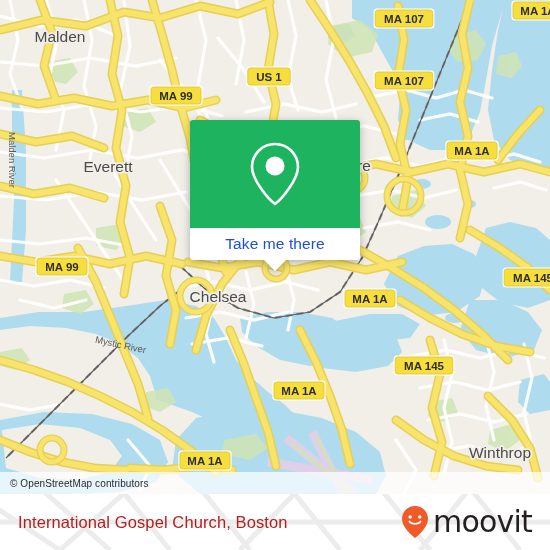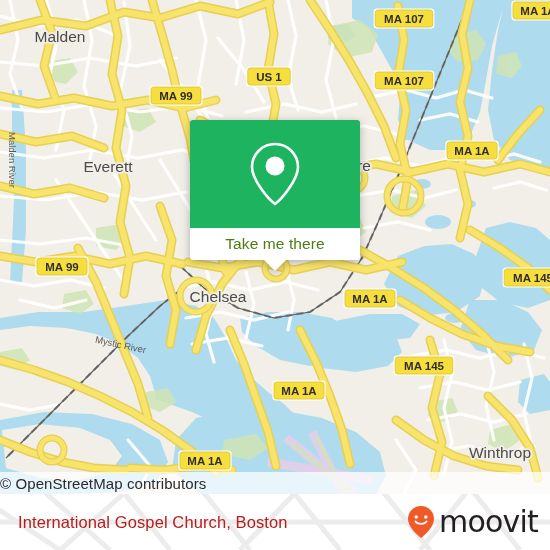--- a/index.html
+++ b/index.html
@@ -21,22 +21,22 @@
   #map svg { position: absolute; left:0; top:0; }
 
   
   #osm-bar {
     position: absolute; left: 0; bottom: 0;
     width: 100%; height: 22px;
     background: rgba(255,255,255,0.72);
     display: flex; align-items: center;
   }
   #osm-bar .txt {
-    font-size: 15px; color: #2b2b2b;
-    letter-spacing: 0.1px;
+    font-size: 10px; color: #2b2b2b;
+    padding-left: 10px; letter-spacing: 0.1px;
     white-space: nowrap;
   }
 
   
   #card {
     position: absolute;
     left: 190px; top: 120px;
     width: 170px; height: 140px;
     filter: drop-shadow(0 2px 4px rgba(0,0,0,0.28));
   }
@@ -47,21 +47,21 @@
     display: flex; align-items: center; justify-content: center;
   }
   #card-white {
     width: 100%; height: 32px;
     background: #ffffff;
     border-radius: 0 0 3px 3px;
     display: flex; align-items: center; justify-content: center;
     position: relative;
   }
   #card-white .label {
-    font-size: 15.5px; color: #4d7c0f; letter-spacing: 0.1px;
+    font-size: 15.5px; color: #1d4ed8; letter-spacing: 0.1px;
   }
   #card-pointer {
     position: absolute;
     left: 50%; margin-left: -11px; top: 100%;
     width: 0; height: 0;
     border-left: 11px solid transparent;
     border-right: 11px solid transparent;
     border-top: 11px solid #ffffff;
   }
 
@@ -74,21 +74,21 @@
     overflow: hidden;
   }
   #footer-bg { position: absolute; left:0; top:0; width:550px; height:56px; }
   #footer-title {
     position: relative;
     margin-left: 18px;
     font-size: 16.5px; color: #b91c1c;
     letter-spacing: 0.1px; white-space: nowrap;
   }
   #brand {
-    position: absolute; right: 12px; top: 50%;
+    position: absolute; right: 18px; top: 50%;
     transform: translateY(-50%);
     display: flex; align-items: center; justify-content: center;
   }
   #brand .wordmark {
     font-size: 30px; color: #231f20;
     letter-spacing: -0.8px; line-height: 1;
     font-family: "DejaVu Sans", sans-serif;
     font-weight: 400;
   }
 </style>

